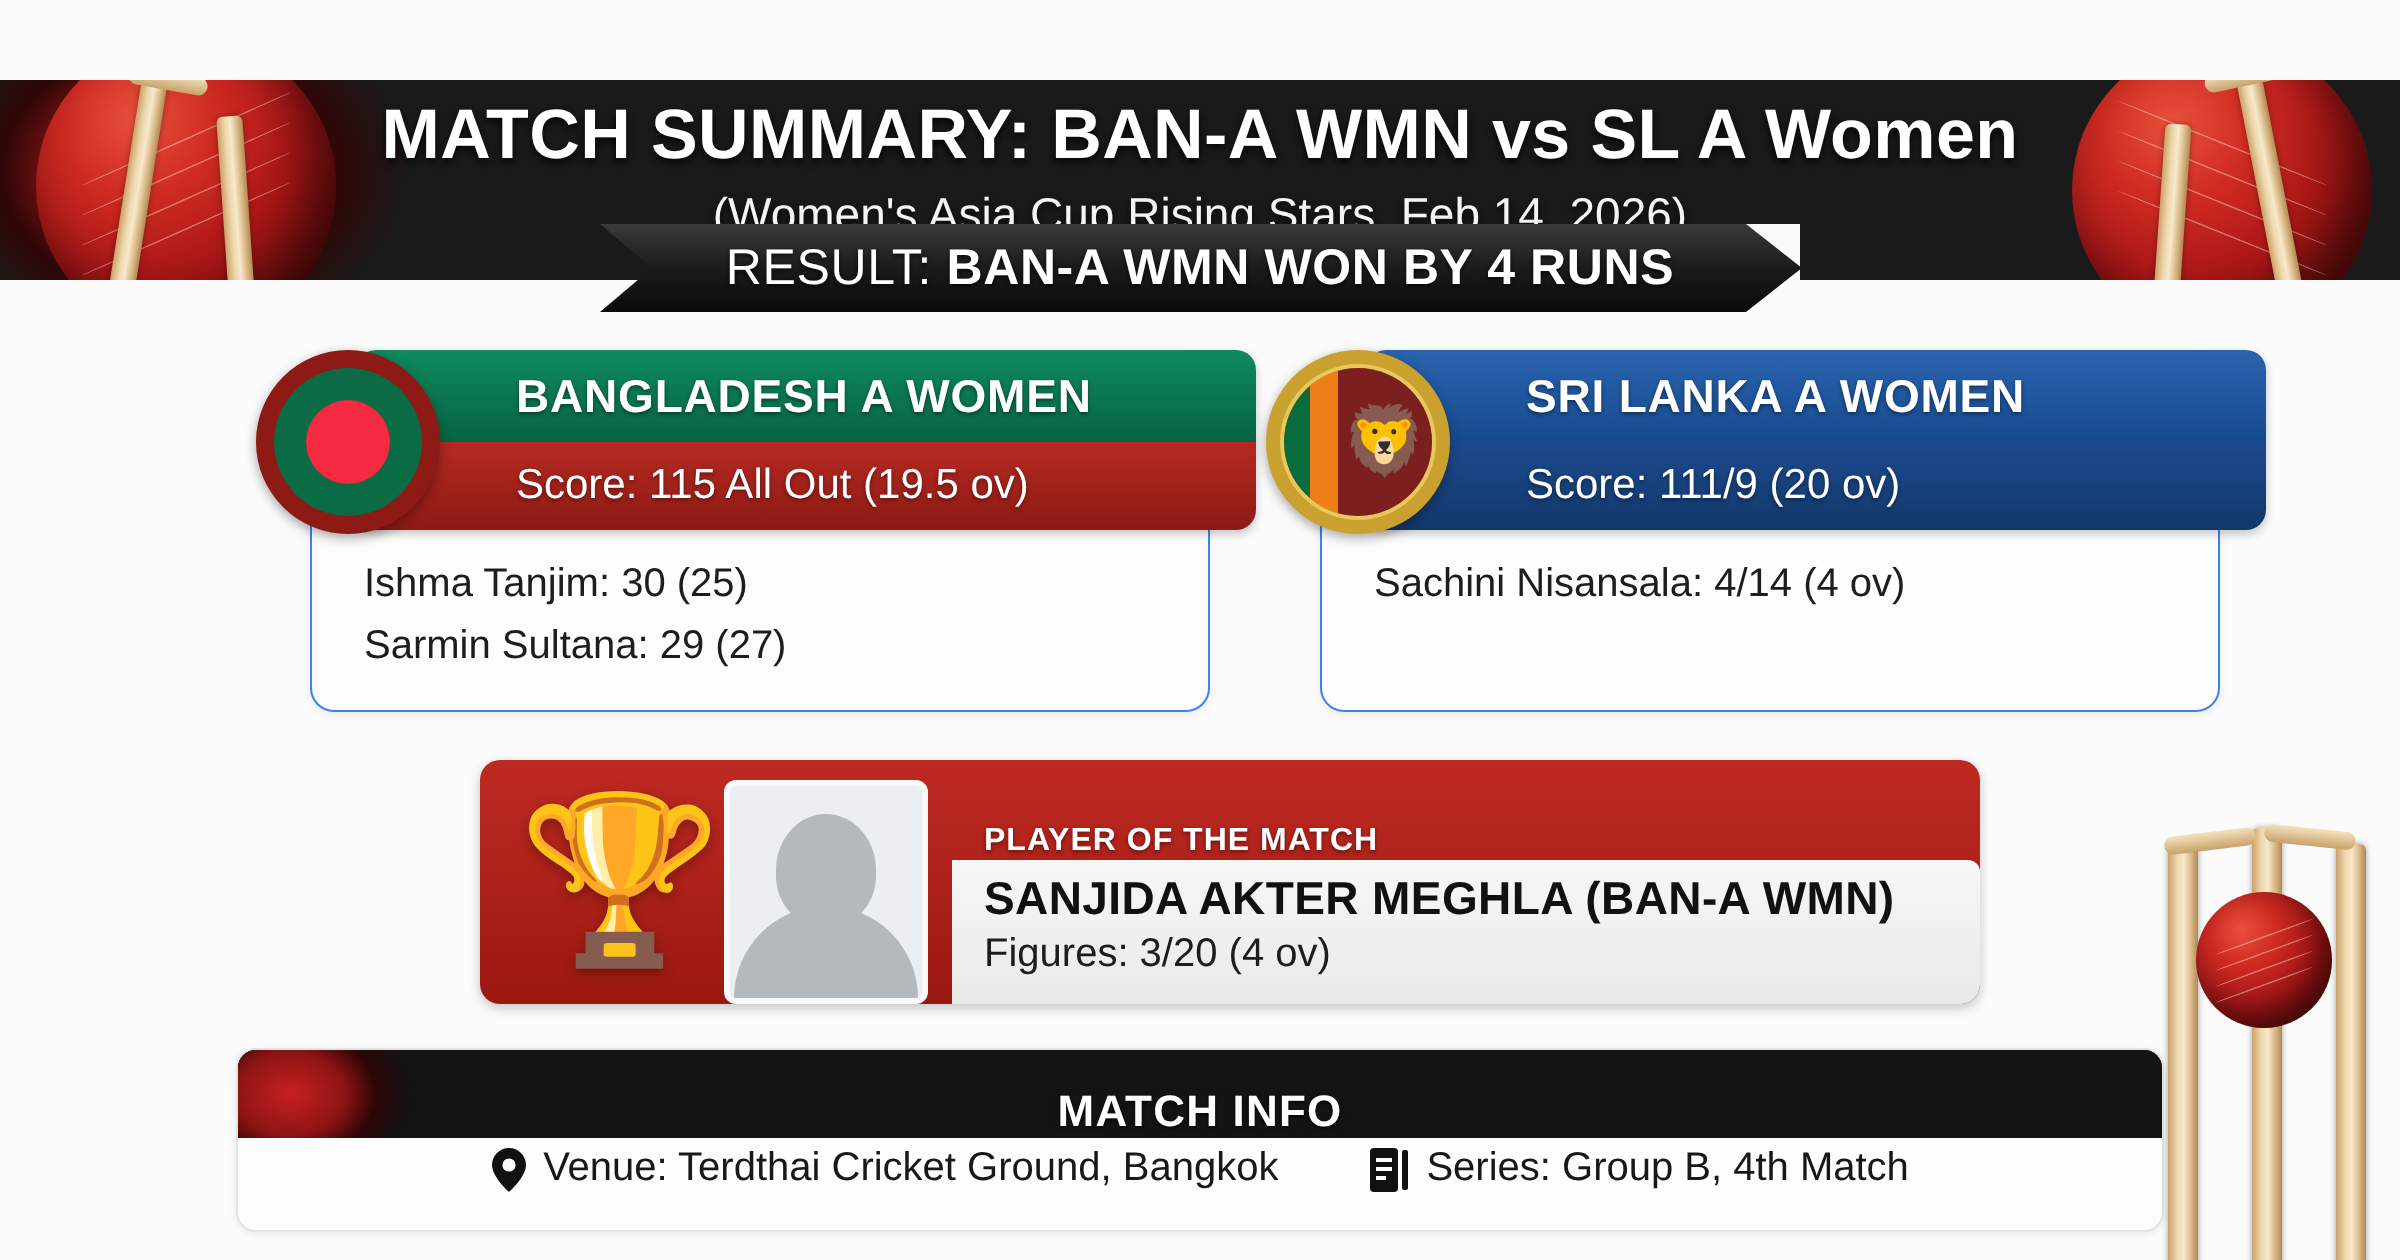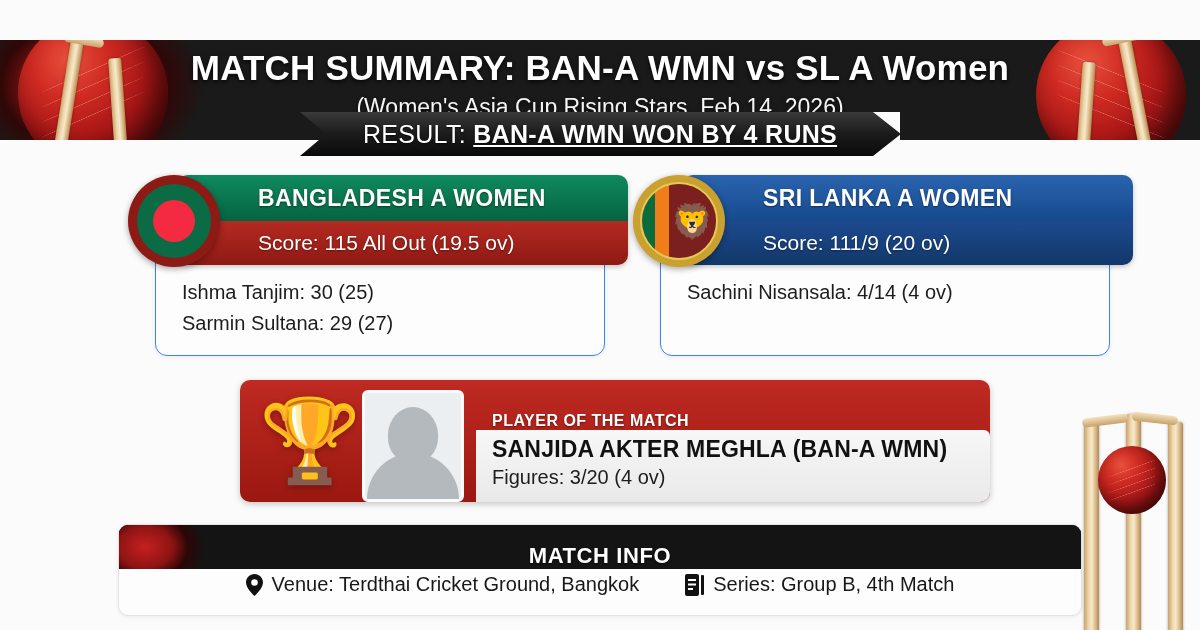--- a/index.html
+++ b/index.html
@@ -71,21 +71,21 @@
   .ribbon::after {
     content: ""; position: absolute; right: -1px; top: 0; bottom: 0; width: 28px;
     background: #fbfbfb;
     clip-path: polygon(100% 0, 100% 100%, 0 100%, 100% 50%, 0 0);
   }
   .ribbon-text {
     color: #fff; font-size: 25px; font-weight: 400; letter-spacing: .3px;
     white-space: nowrap; position: relative; z-index: 2;
     text-shadow: 0 1px 2px rgba(0,0,0,.7);
   }
-  .ribbon-text b { font-weight: 700; text-decoration: underline; }
+  .ribbon-text b { font-weight: 700; }
 
   
   .team-card {
     position: absolute;
     top: 176px;
     width: 450px; height: 180px;
     background: #fdfdfd;
     border: 1px solid #3b82f6;
     border-radius: 12px;
     box-shadow: 0 1px 4px rgba(0,0,0,.07);

